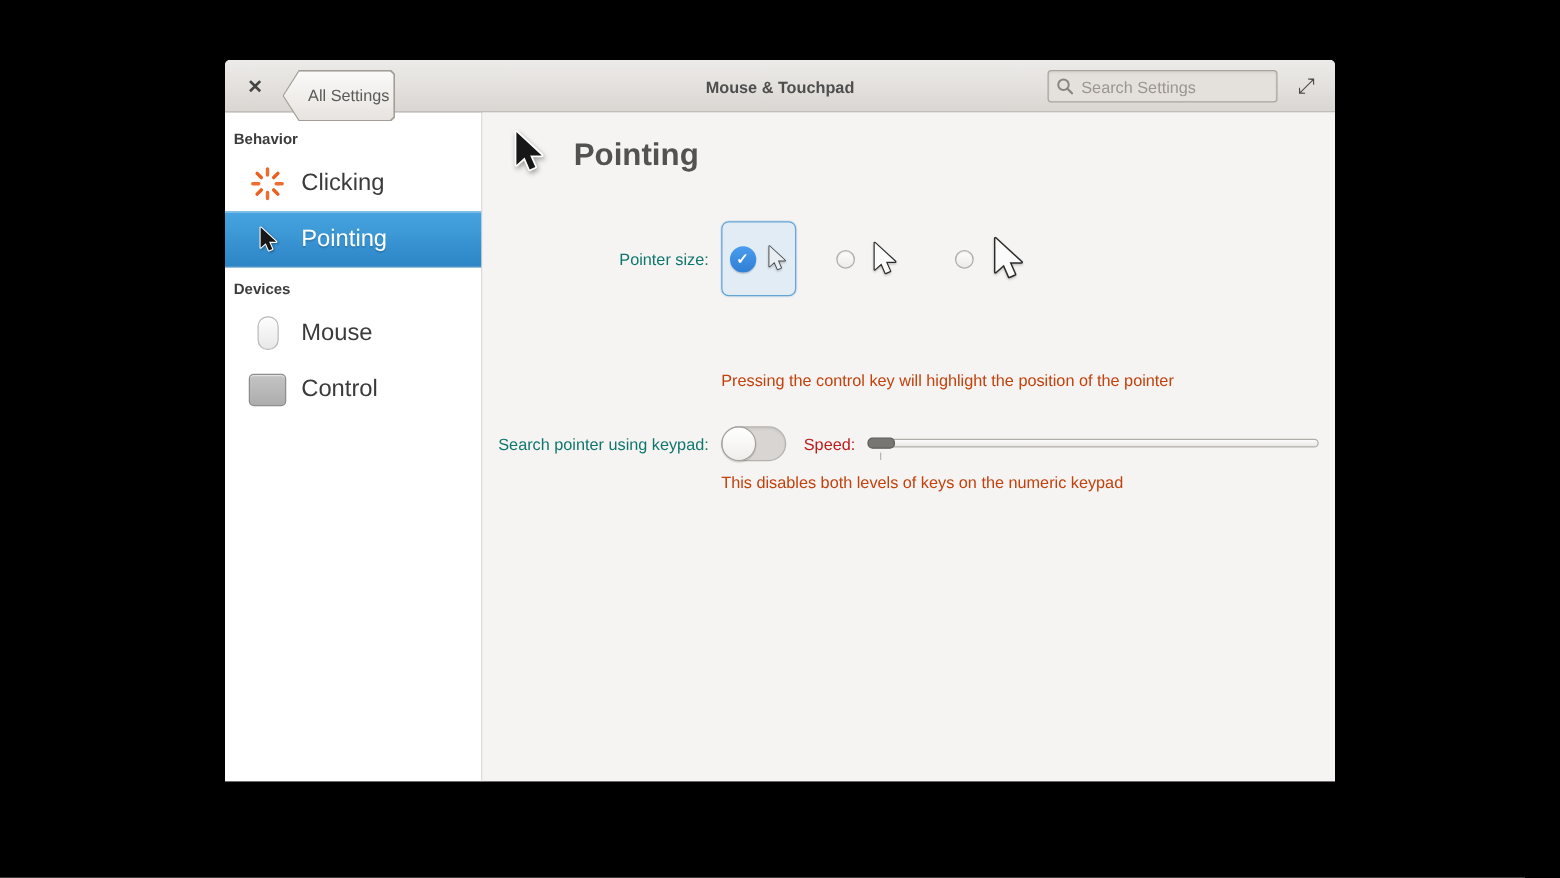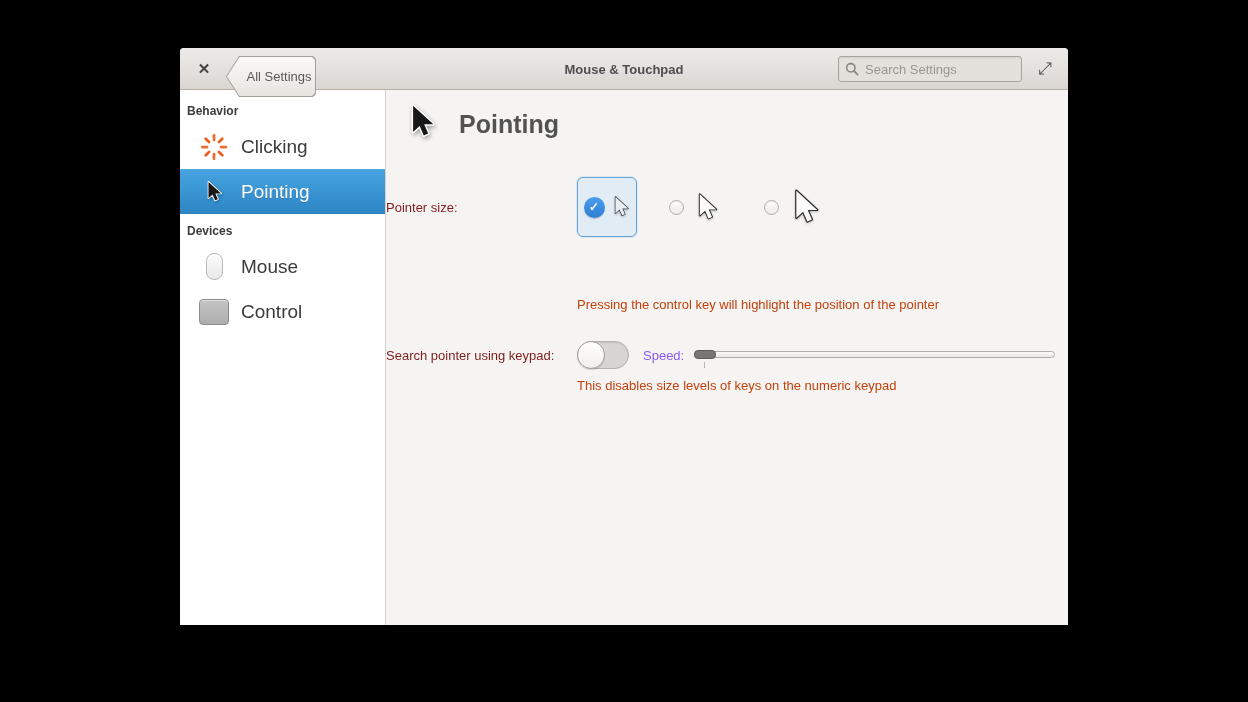--- a/index.html
+++ b/index.html
@@ -91,21 +91,21 @@
   }
 
   
   .main { position:relative; flex:1; background:#f5f4f2; }
   .page-heading-icon { position:absolute; left:20px; top:14px; filter:drop-shadow(1px 2px 2px rgba(0,0,0,.35)); }
   .page-heading {
     position:absolute; left:73px; top:20px;
     font-size:25px; color:#525252;
   }
   .form-row { position:absolute; left:0; right:13px; display:flex; align-items:center; }
-  .form-label { width:181px; flex:0 0 auto; margin-right:10px; font-size:13px; color:#7f1d1d; }
+  .form-label { width:181px; flex:0 0 auto; text-align:right; margin-right:10px; font-size:13px; color:#0f766e; }
   .row-pointer-size { top:87px; height:60px; }
   .row-reveal { top:173px; height:28px; }
   .row-keypad { top:251px; height:28px; }
   .desc { position:absolute; left:191px; font-size:13px; color:#c2410c; }
   .desc-reveal { top:207px; }
   .desc-keypad { top:288px; }
 
   .size-option-selected {
     width:60px; height:60px; border-radius:6px; flex:0 0 auto;
     border:1px solid #65a4d4; background:#e2ecf5;
@@ -129,21 +129,21 @@
     position:relative; width:52px; height:28px; border-radius:14px; flex:0 0 auto;
     background:#d8d5d2; border:1px solid #b5b1ad;
     box-shadow:inset 0 1px 2px rgba(0,0,0,.08);
   }
   .toggle .knob {
     position:absolute; left:-1px; top:-1px; width:28px; height:28px; border-radius:50%;
     background:linear-gradient(#ffffff,#f0eeeb);
     border:1px solid #a5a19c; box-shadow:0 1px 1px rgba(0,0,0,.15);
   }
 
-  .speed-label { margin-left:14px; font-size:13px; color:#8b5cf6; flex:0 0 auto; }
+  .speed-label { margin-left:14px; font-size:13px; color:#b91c1c; flex:0 0 auto; }
   .slider { position:relative; flex:1; height:28px; margin-left:10px; }
   .slider .track {
     position:absolute; left:0; right:0; top:10px; height:7px; border-radius:4px;
     background:linear-gradient(#fbfbfa,#e9e7e4);
     border:1px solid #b1ada9;
   }
   .slider .handle {
     position:absolute; left:0; top:9px; width:22px; height:9px; border-radius:4px;
     background:#787672; border:1px solid #5f5d5a;
   }
@@ -275,17 +275,17 @@
         <span class="toggle">
             <span class="knob"></span>
           </span>
         <span class="speed-label">Speed:</span>
         <span class="slider">
           <span class="track"></span>
           <span class="handle"></span>
           <span class="tick"></span>
         </span>
       </div>
-      <div class="desc desc-keypad">This disables size levels of keys on the numeric keypad</div>
+      <div class="desc desc-keypad">This disables both levels of keys on the numeric keypad</div>
 
     </div>
   </div>
 </div>
 
 </body></html>

